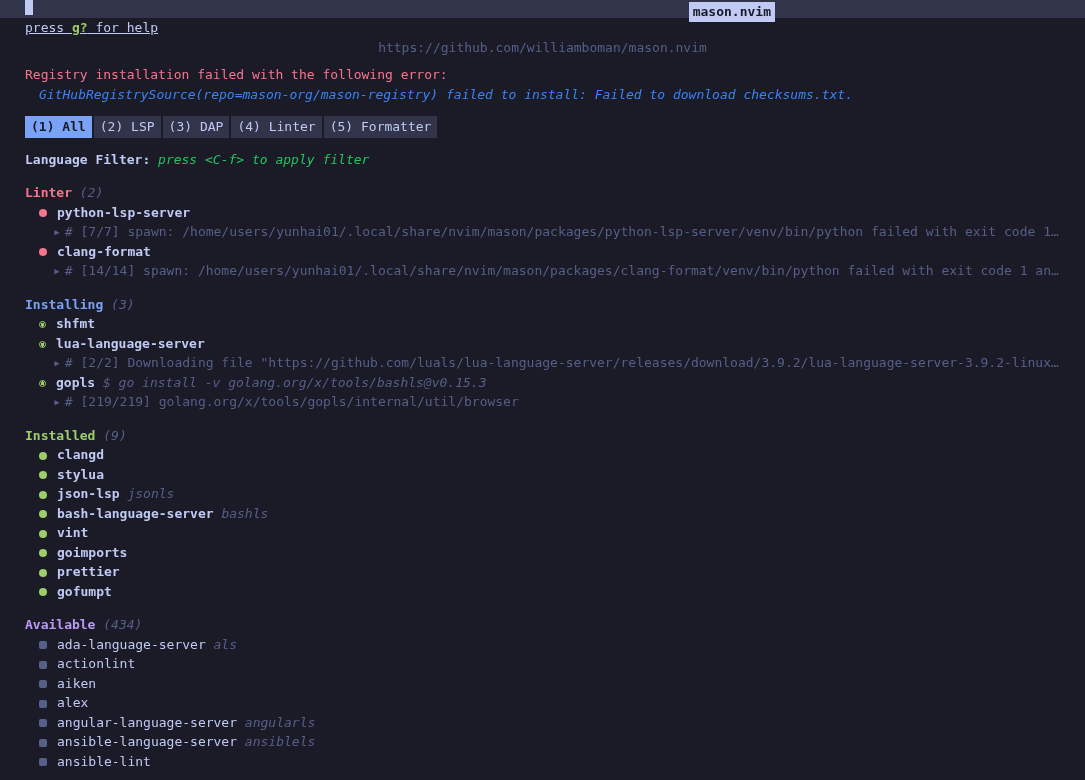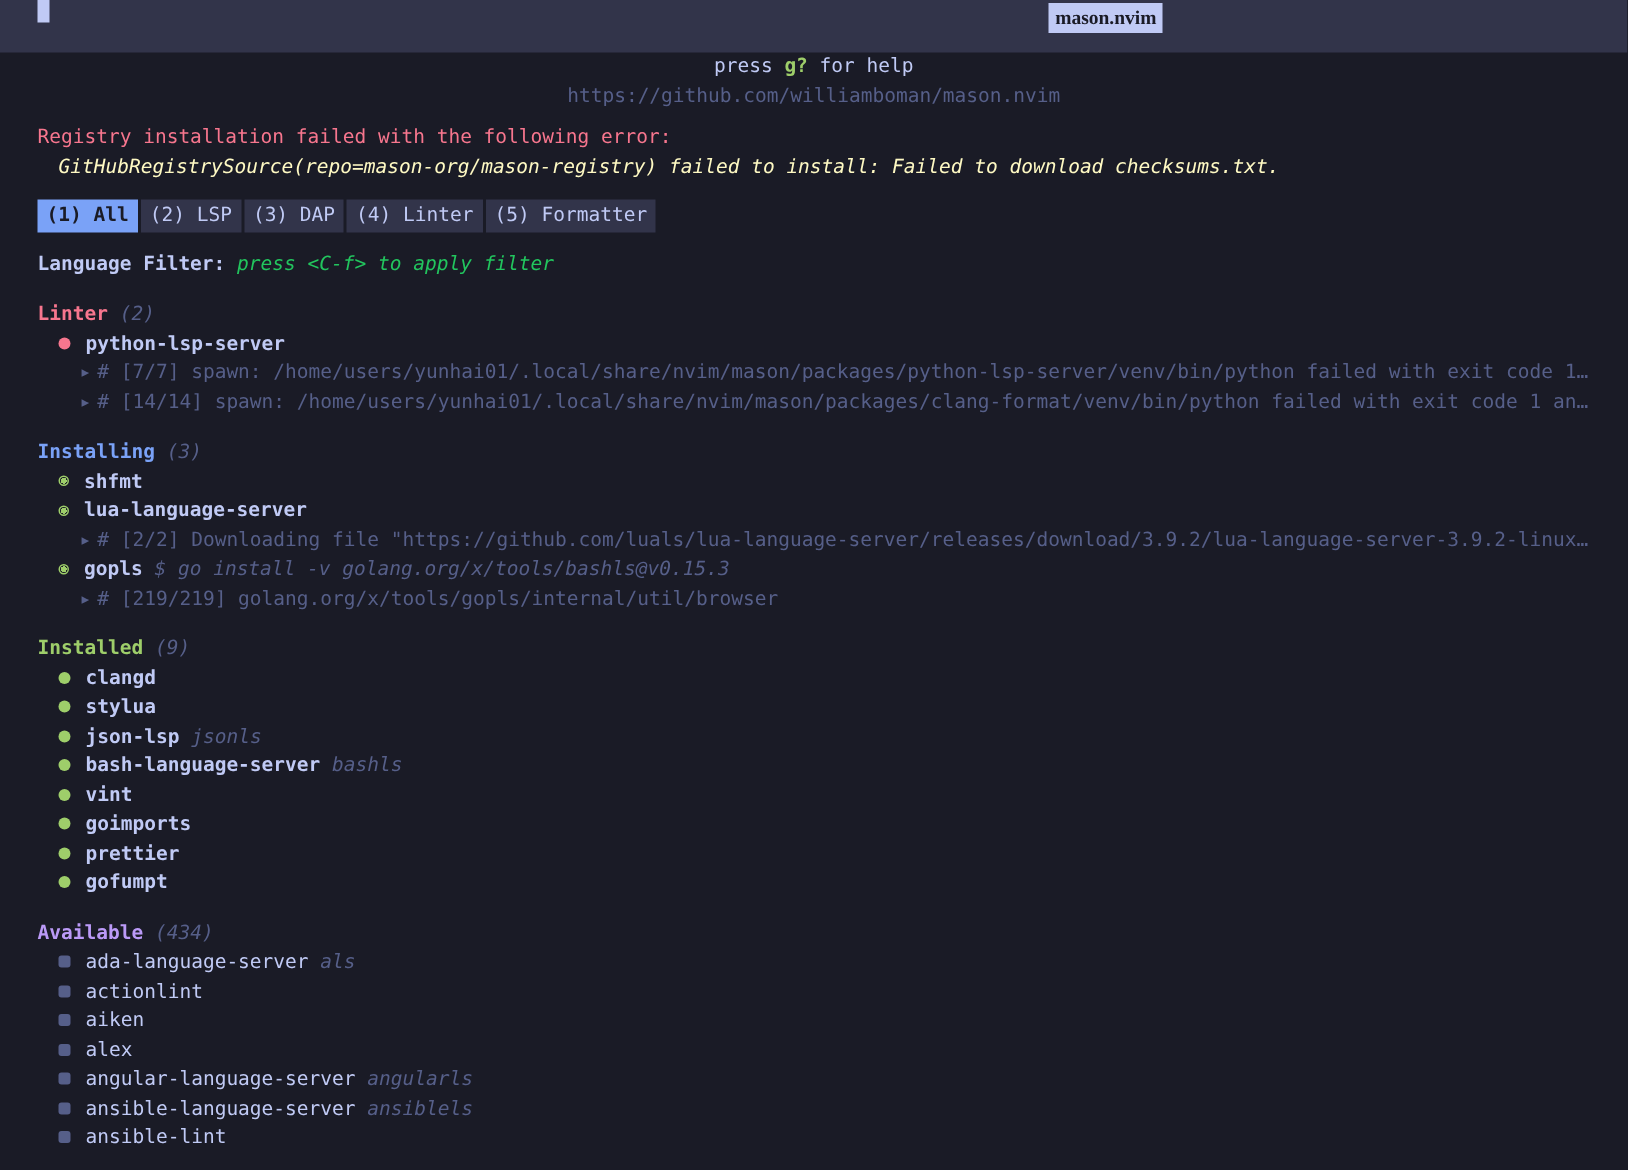--- a/index.html
+++ b/index.html
@@ -8,47 +8,46 @@
   color: #c0caf5;
   font-family: 'Menlo', 'Consolas', monospace;
   font-size: 13px;
   line-height: 1.5;
   width: 1085px;
   height: 780px;
   overflow: hidden;
 }
 .topbar {
   background: #32344a;
-  height: 35px;
+  height: 18px;
   position: relative;
-  font-family: Liberation Serif, serif;
 }
 .cursor-block {
   position: absolute;
   left: 25px;
   top: 0;
   width: 8px;
   height: 15px;
   background: #c0caf5;
 }
 .title-badge {
   position: absolute;
   right: 310px;
   top: 2px;
   background: #c0caf5;
   color: #1a1b26;
   padding: 0 4px;
   font-weight: bold;
 }
 .content { padding: 0 25px; }
-.help-line { text-align: center; color: #c0caf5; }
+.help-line { text-align: left; color: #c0caf5; text-decoration: underline; }
 .help-line .key { color: #9ece6a; font-weight: bold; }
 .url-line { text-align: center; color: #565f89; }
 .error-header { color: #f7768e; margin-top: 8px; }
-.error-detail { color: #fef9c3; font-style: italic; margin-left: 14px; }
+.error-detail { color: #3b82f6; font-style: italic; margin-left: 14px; }
 .tabs { margin-top: 12px; margin-bottom: 12px; }
 .tab {
   display: inline-block;
   background: #32344a;
   color: #c0caf5;
   padding: 1px 6px;
   margin-right: 2px;
   cursor: pointer;
 }
 .tab.active {
@@ -129,20 +128,21 @@
   </div>
 
   <div class="section">
     <div class="section-header fail-h">
       <span>Linter</span>
       <span class="section-count">(2)</span>
     </div>
     <div id="failed-items">
         <div class="item"><span class="bullet bullet-fail"></span><span class="pkg-name">python-lsp-server</span></div>
         <div class="log-line"><span class="arrow">▸</span># [7/7] spawn: /home/users/yunhai01/.local/share/nvim/mason/packages/python-lsp-server/venv/bin/python failed with exit code 1 and signal 0.</div>
+        <div class="item"><span class="bullet bullet-fail"></span><span class="pkg-name">clang-format</span></div>
         <div class="log-line"><span class="arrow">▸</span># [14/14] spawn: /home/users/yunhai01/.local/share/nvim/mason/packages/clang-format/venv/bin/python failed with exit code 1 and signal 0.</div>
       </div>
   </div>
 
   <div class="section">
     <div class="section-header install-h">
       <span>Installing</span>
       <span class="section-count">(3)</span>
     </div>
     <div id="installing-items">

